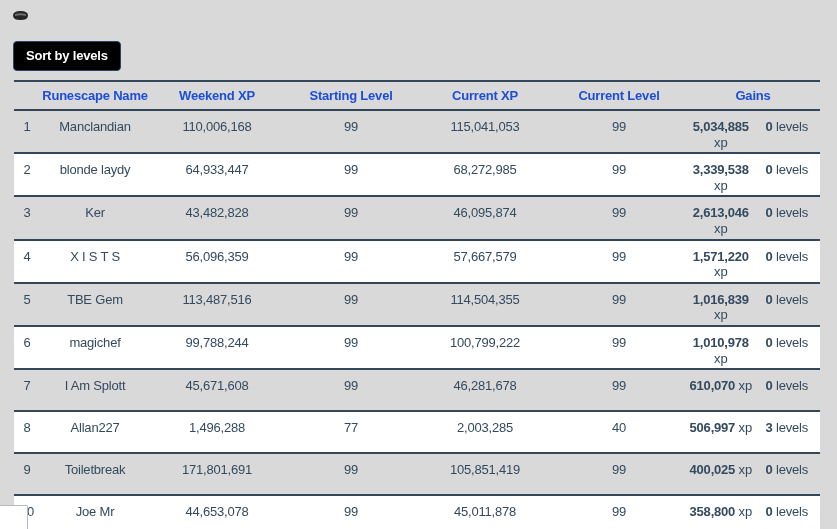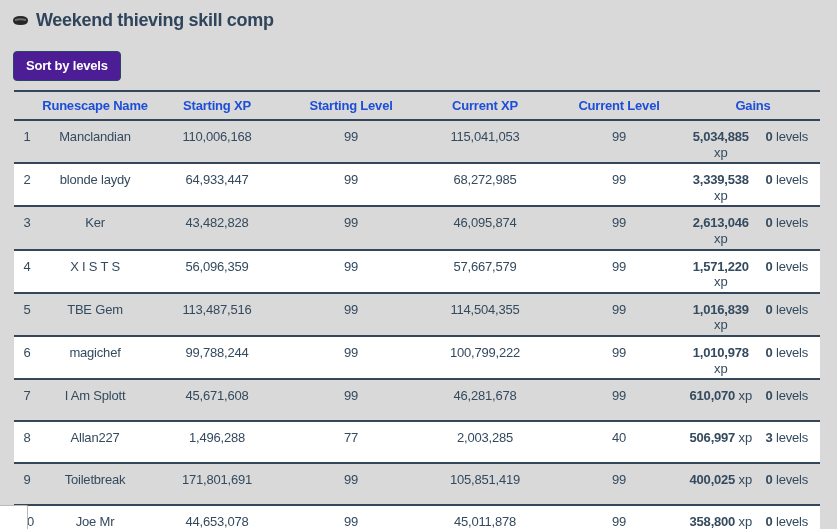--- a/index.html
+++ b/index.html
@@ -17,21 +17,21 @@
     margin:10px 0 0 12px;
   }
   .skill-icon { display:inline-flex; align-items:center; }
   .page-title {
     font-size:18px; font-weight:bold; margin:0;
     color:#30455c; letter-spacing:-0.3px;
   }
   .sort-btn {
     display:inline-block;
     margin:20px 0 0 13px;
-    background:#4c1d95;
+    background:#000000;
     color:#ffffff;
     border:1px solid #2b4660;
     border-radius:4px;
     padding:6px 12px 7px;
     font-size:13px; font-weight:bold;
     font-family:inherit; letter-spacing:-0.2px;
     cursor:pointer;
   }
   table.leaderboard {
     border-collapse:collapse;
@@ -79,40 +79,39 @@
 
 
 
 <div class="page-header">
   <span class="skill-icon">
     <svg width="17" height="11" viewBox="0 0 17 11" aria-hidden="true">
       <path d="M1 5.5 Q1 1 8.5 1 Q16 1 16 5.5 Q16 10 8.5 10 Q1 10 1 5.5 Z" fill="#262626"></path>
       <path d="M3 4 Q8.5 2.3 14 4 L14 6 Q8.5 4.6 3 6 Z" fill="#6f6f6f"></path>
     </svg>
   </span>
-  <h1 class="page-title">Weekend thieving skill comp</h1>
 </div>
 
 <button class="sort-btn">Sort by levels</button>
 
 <table class="leaderboard">
   <colgroup>
     <col style="width:26px">
       <col style="width:110px">
       <col style="width:134px">
     <col style="width:134px">
       <col style="width:134px">
       <col style="width:134px">
       <col style="width:134px">
   </colgroup>
   <thead>
     <tr>
       <th></th>
       <th>Runescape Name</th>
-      <th>Starting XP</th>
+      <th>Weekend XP</th>
       <th>Starting Level</th>
       <th>Current XP</th>
       <th>Current Level</th>
       <th>Gains</th>
     </tr>
   </thead>
   <tbody id="leaderboard-body">
   <tr>
     <td>1</td>
     <td>Manclandian</td>

